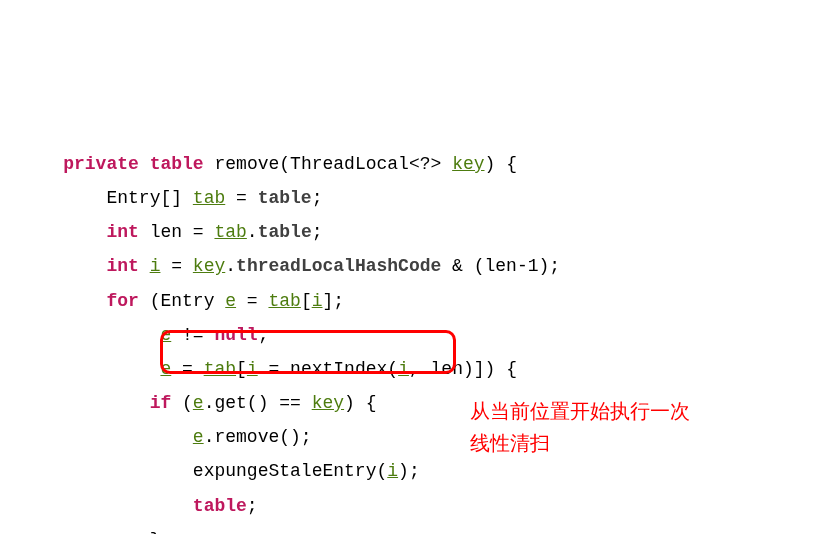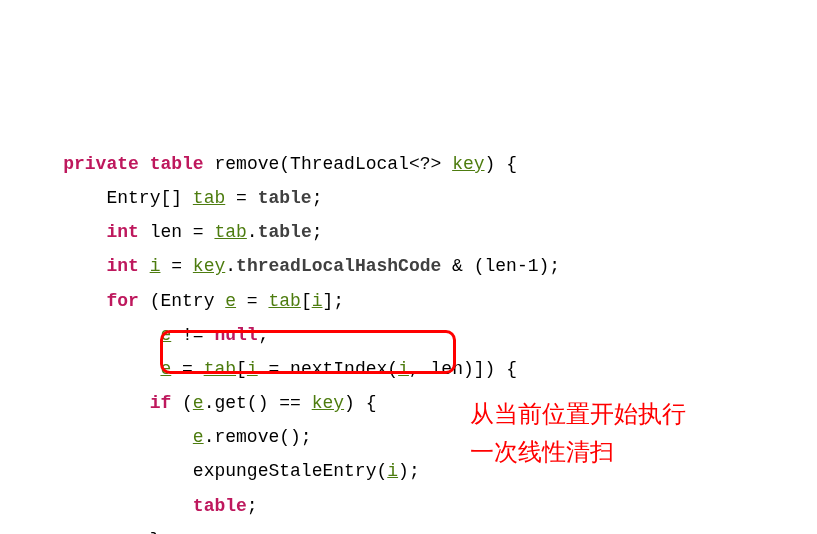--- a/index.html
+++ b/index.html
@@ -26,21 +26,21 @@
     left: 160px;
     top: 330px;
     width: 290px;
     height: 38px;
     pointer-events: none;
   }
   .annotation {
     position: absolute;
     color: #ff0000;
     font-family: "Microsoft YaHei", "SimSun", sans-serif;
-    font-size: 24px;
+    font-size: 20px;
     left: 470px;
     top: 395px;
     line-height: 1.6;
     white-space: normal;
     width: 230px;
   }
 </style>
 </head>
 <body>
 

